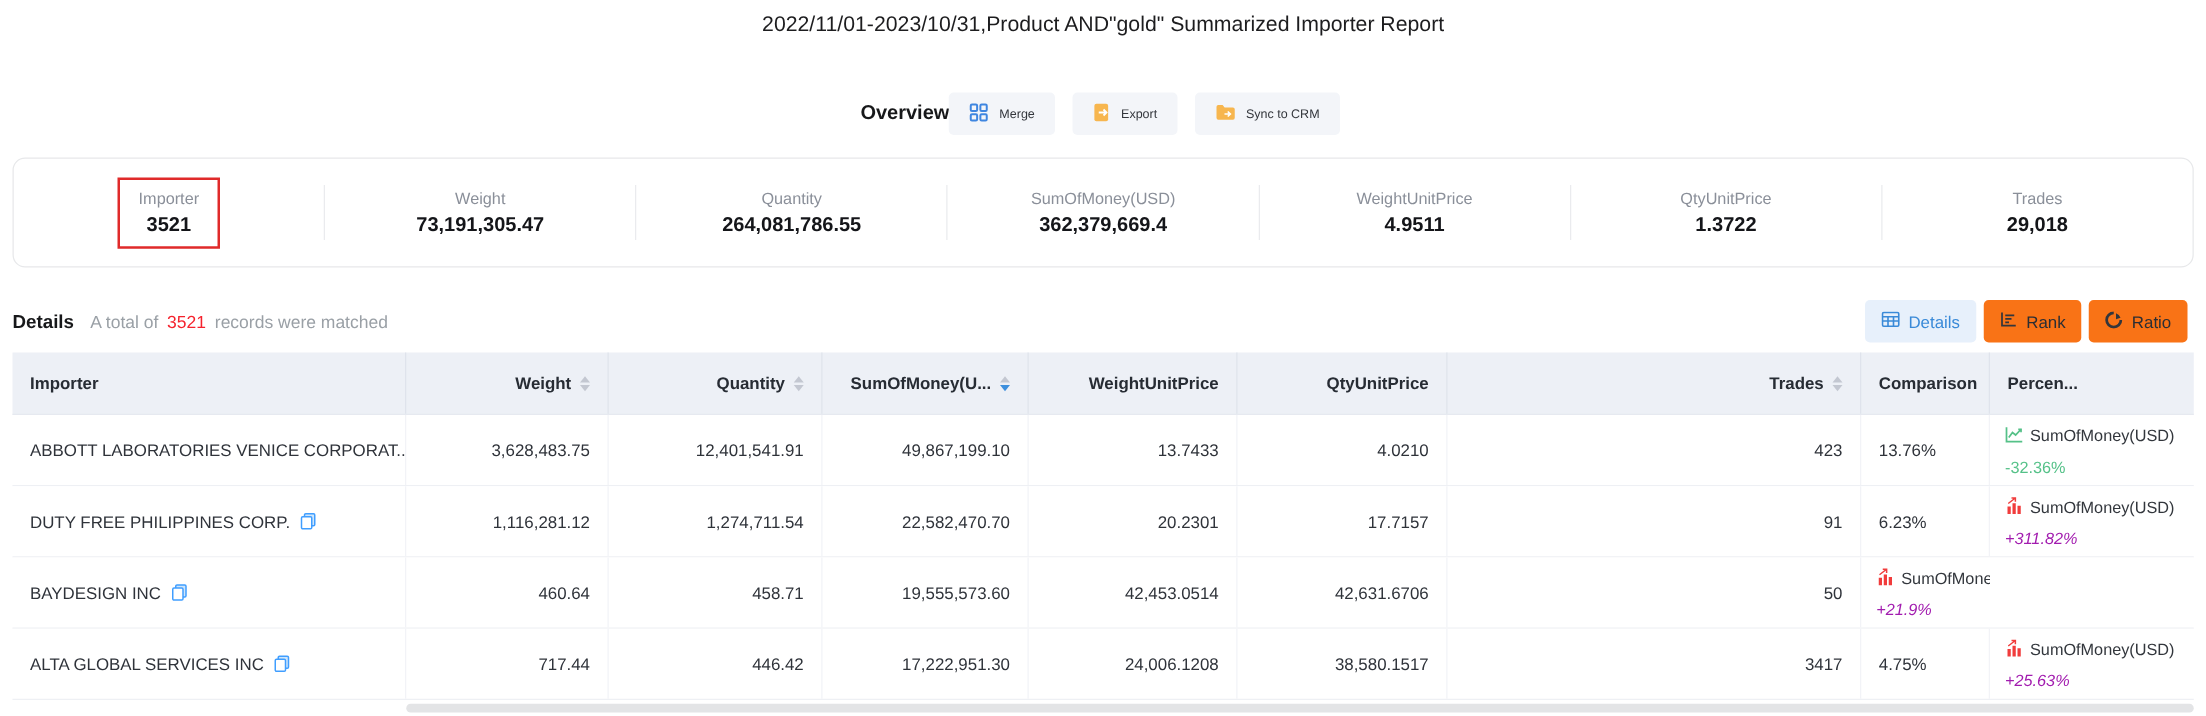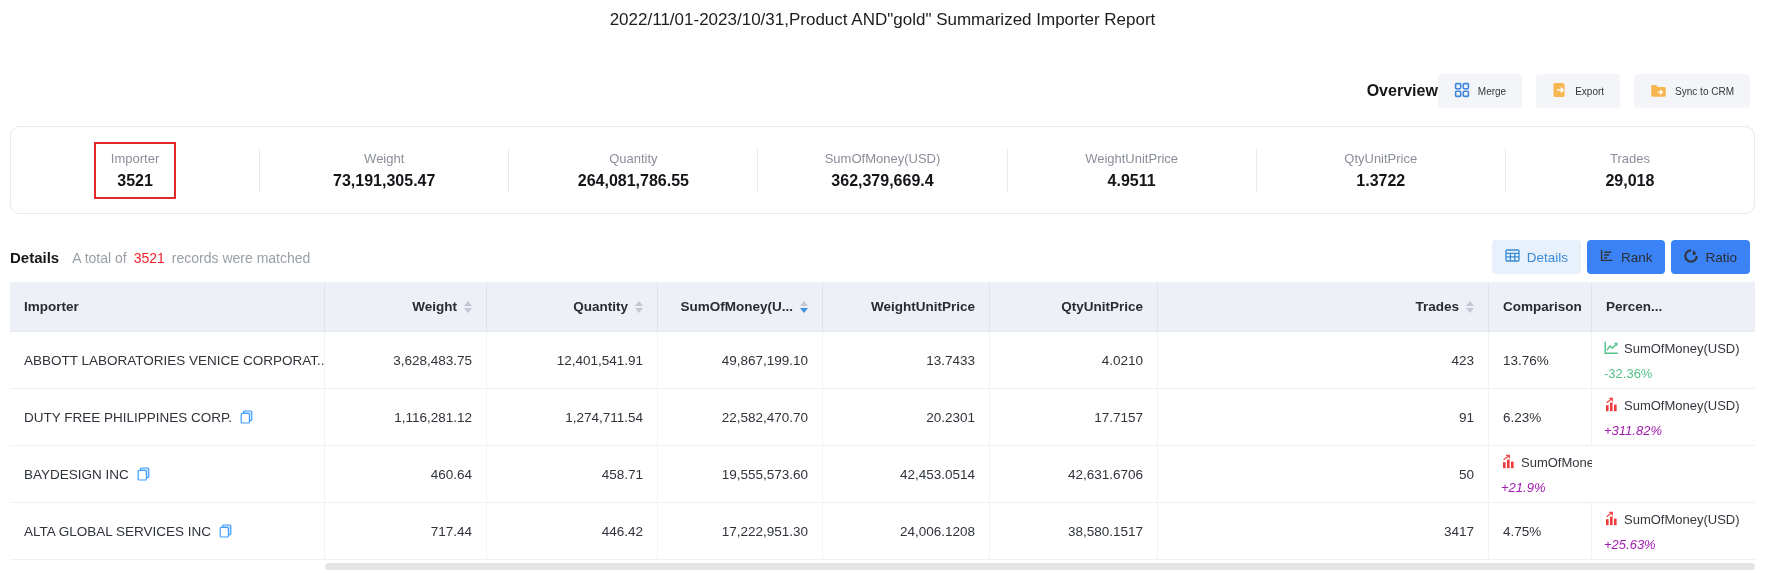--- a/index.html
+++ b/index.html
@@ -15,21 +15,21 @@
   .page-title {
     padding-top: 10px;
     height: 46px;
     text-align: center;
     font-size: 17px;
     color: #1d1d1f;
   }
   
   .section-row {
     display: flex;
-    justify-content: flex-end;
+    justify-content: center;
     align-items: center;
     margin: 28px 15px 0 10px;
     height: 34px;
   }
   .overview-heading { font-size: 16px; font-weight: bold; color: #17181a; }
   .action-buttons { display: flex; gap: 14px; }
   .btn {
     display: flex; align-items: center; gap: 8px;
     background: #f3f5f9; border: none; border-radius: 4px;
     height: 34px; padding: 0 16px;
@@ -61,21 +61,21 @@
     margin: 26px 15px 0 10px; height: 34px; gap: 31px;
   }
   .details-left { display: flex; align-items: baseline; gap: 13px; }
   .details-heading { font-size: 15px; font-weight: bold; color: #17181a; }
   .details-note { font-size: 14px; color: #9aa0a6; }
   .match-count { color: #f5222d; margin: 0 7px; }
   .tabs { display: flex; gap: 6px; }
   .tab {
     display: flex; align-items: center; gap: 7px;
     height: 34px; padding: 0 13px;
-    background: #3b82f6; border: none; border-radius: 4px;
+    background: #f97316; border: none; border-radius: 4px;
     font-family: "Liberation Sans", sans-serif;
     font-size: 13.5px; color: #2b2e34; cursor: pointer;
   }
   .tab.active { background: #e7f0fb; color: #3a8ad8; }
   
   .data-table { margin: 8px 10px 0; }
   .t-header, .t-row {
     display: grid;
     grid-template-columns: 315px 162px 171px 165px 167px 168px 331px 103px 163px;
   }

